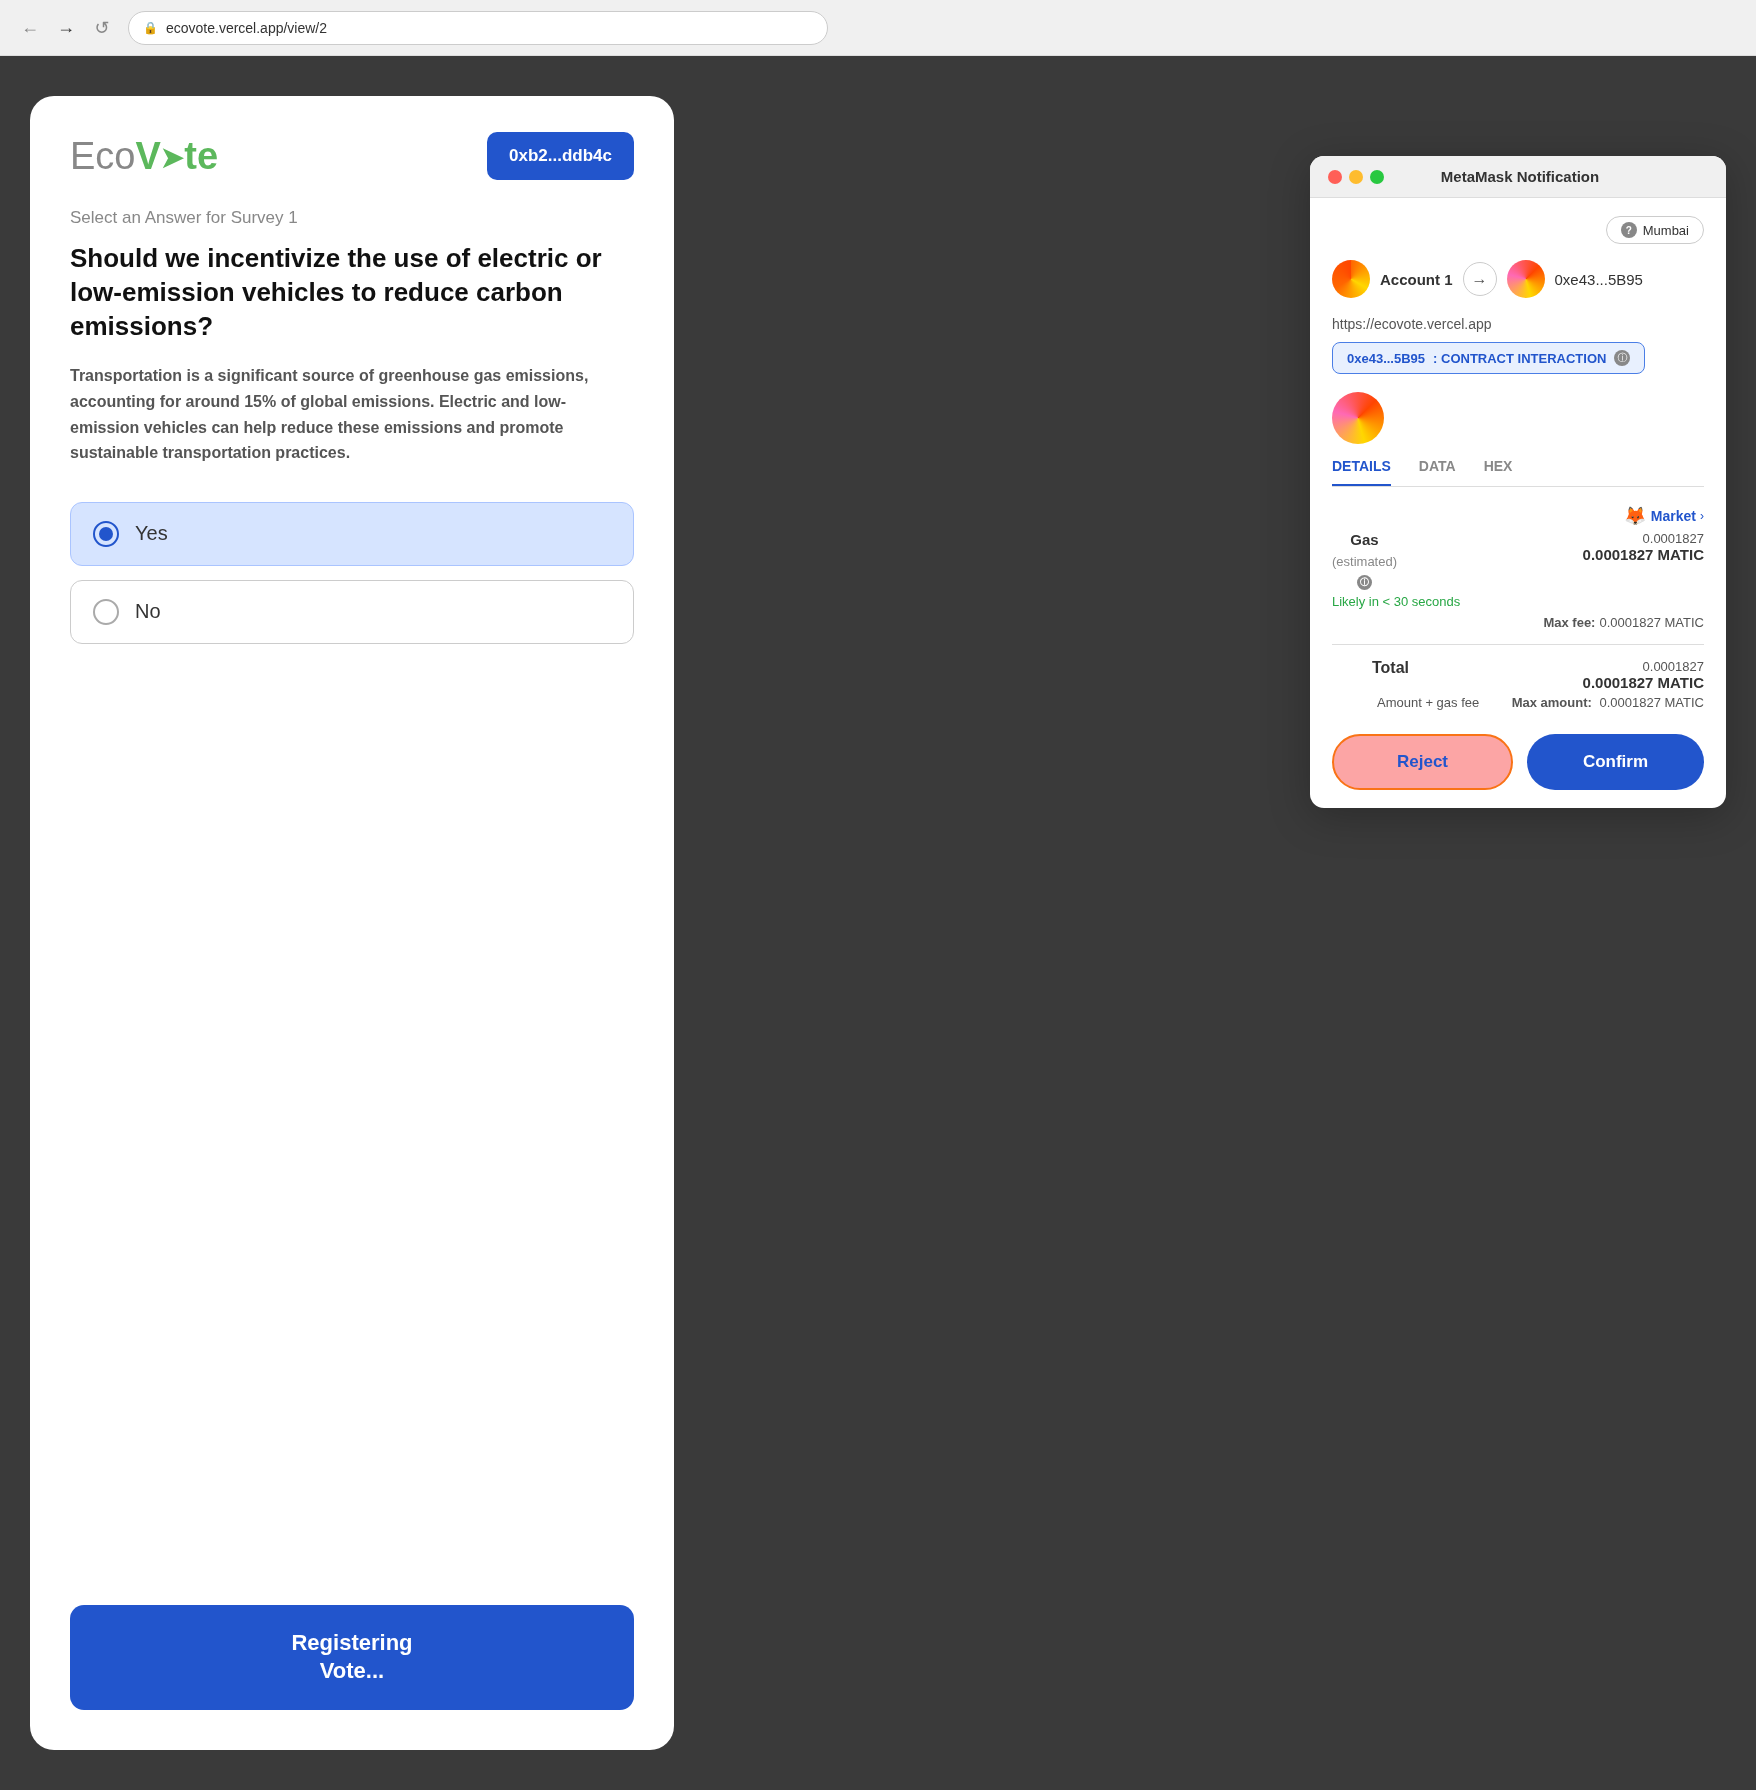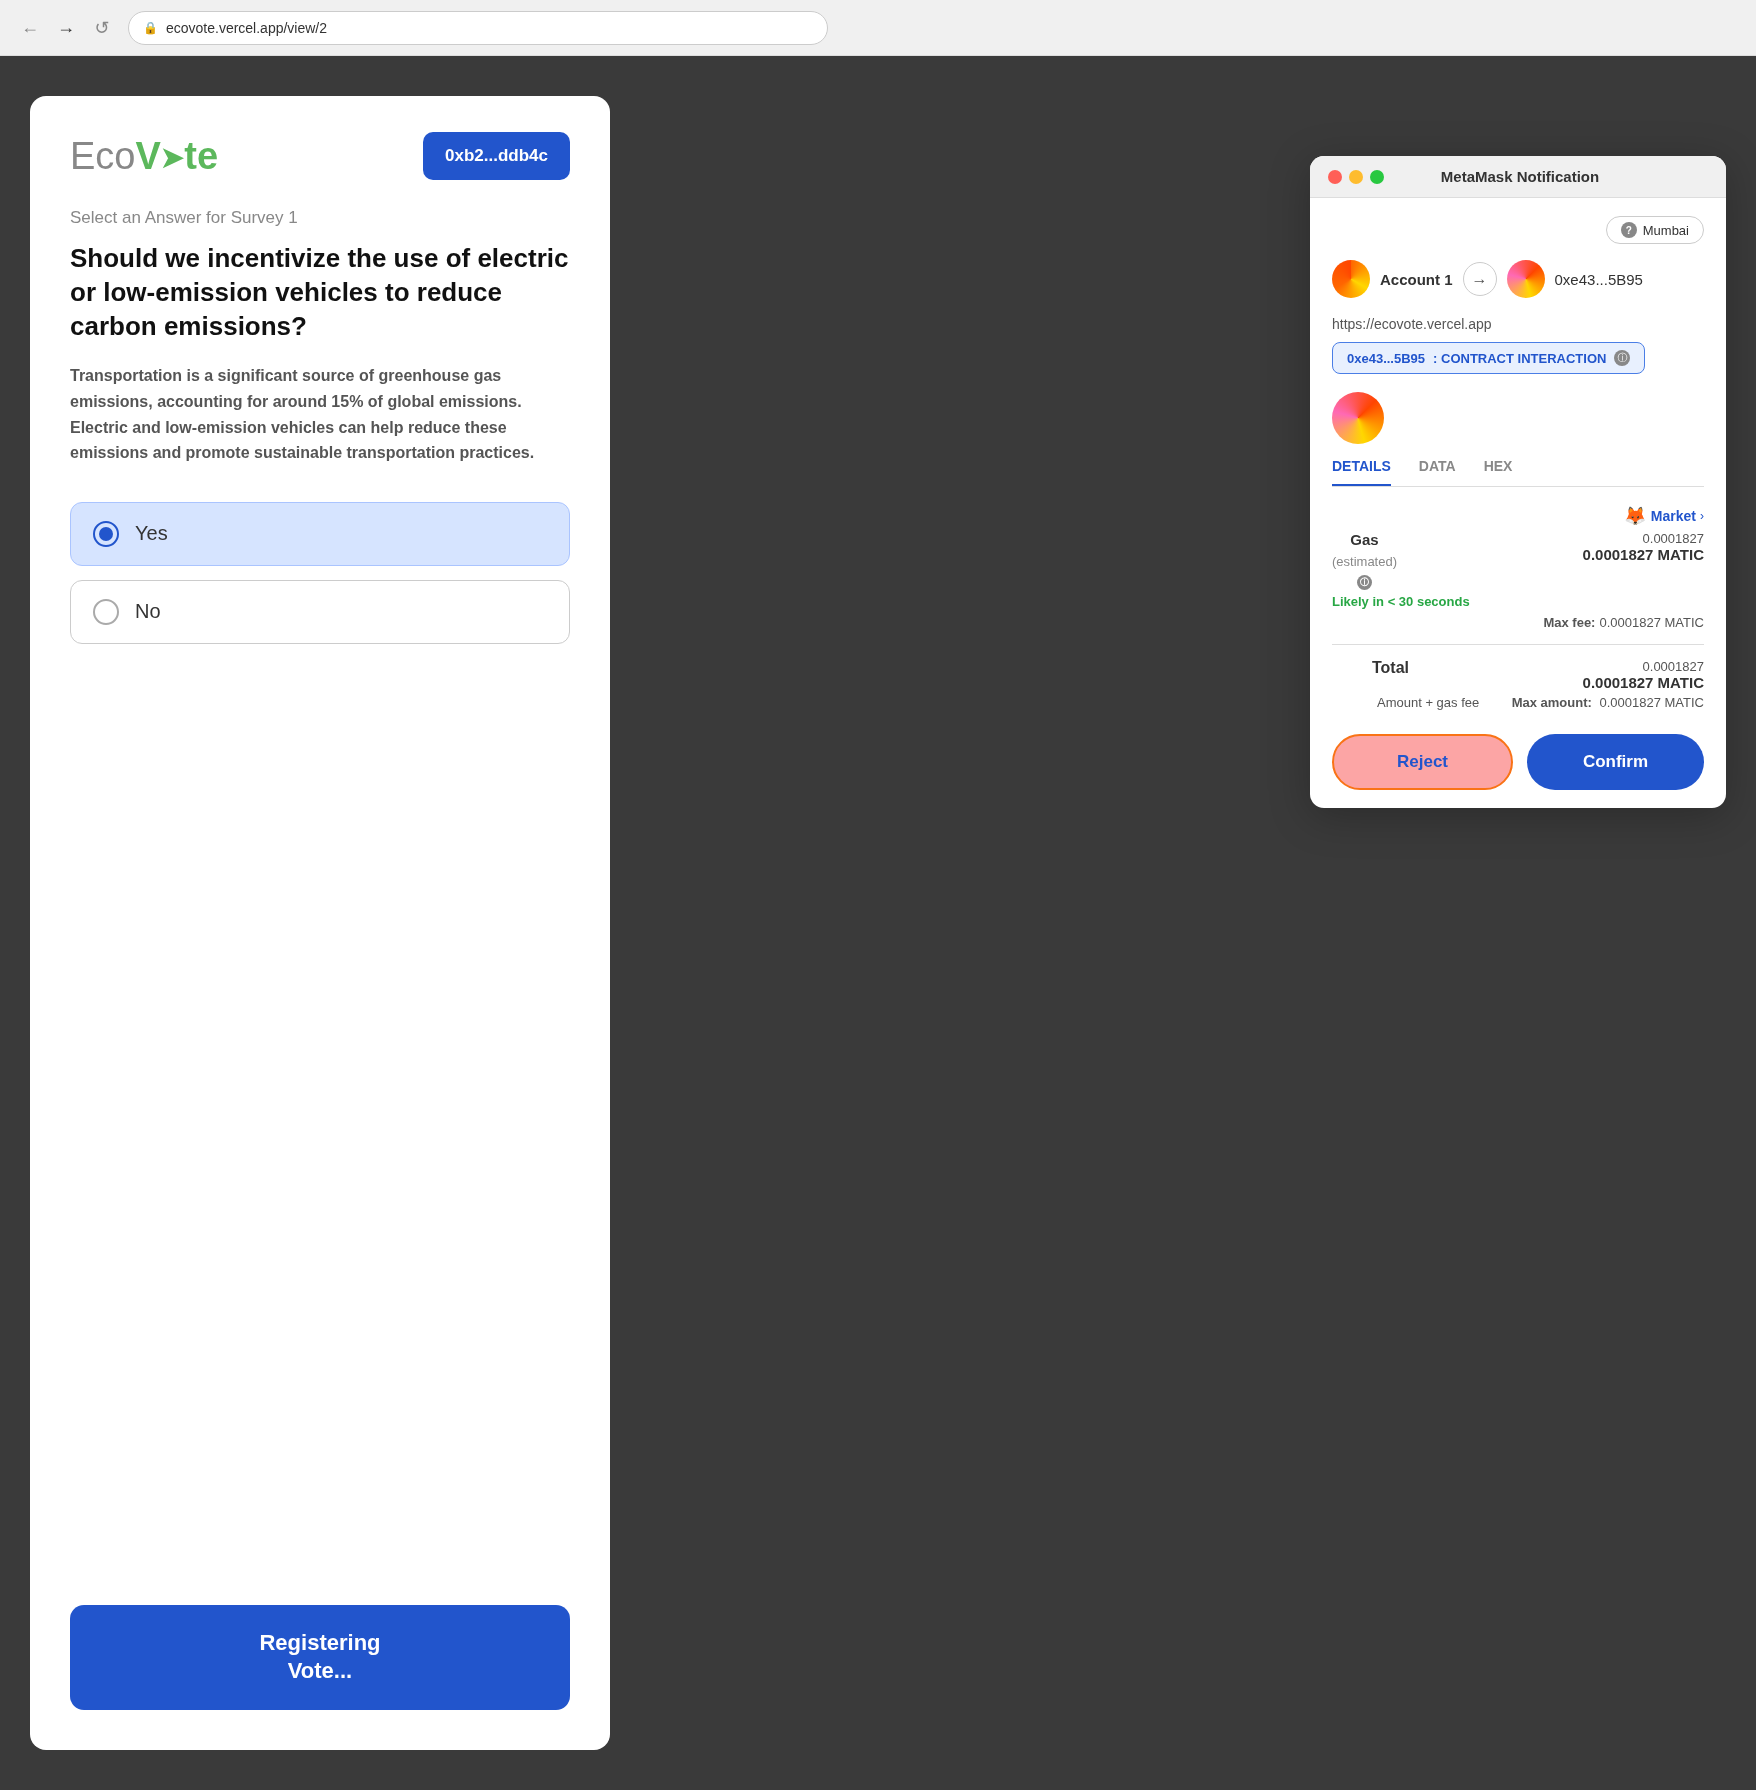--- a/index.html
+++ b/index.html
@@ -60,23 +60,23 @@
       display: flex;
       background: #3a3a3a;
       padding: 40px 30px;
       gap: 30px;
       position: relative;
     }
 
     
     .ecovote-card {
       background: white;
-      border-radius: 16px;
+      border-radius: 24px;
       padding: 36px 40px 40px;
-      width: 580px;
+      width: 644px;
       min-height: 1050px;
       display: flex;
       flex-direction: column;
       gap: 0;
       flex-shrink: 0;
     }
     .card-header {
       display: flex;
       justify-content: space-between;
       align-items: center;
@@ -398,21 +398,21 @@
       color: #555;
     }
     .mm-gas-main {
       font-size: 15px;
       font-weight: 700;
       color: #333;
     }
     .mm-likely {
       font-size: 13px;
       color: #28a745;
-      font-weight: 700;
+      font-weight: 400;
       margin-bottom: 6px;
     }
     .mm-maxfee-row {
       display: flex;
       justify-content: flex-end;
       font-size: 13px;
       color: #555;
       margin-bottom: 14px;
     }
     .mm-maxfee-label {

